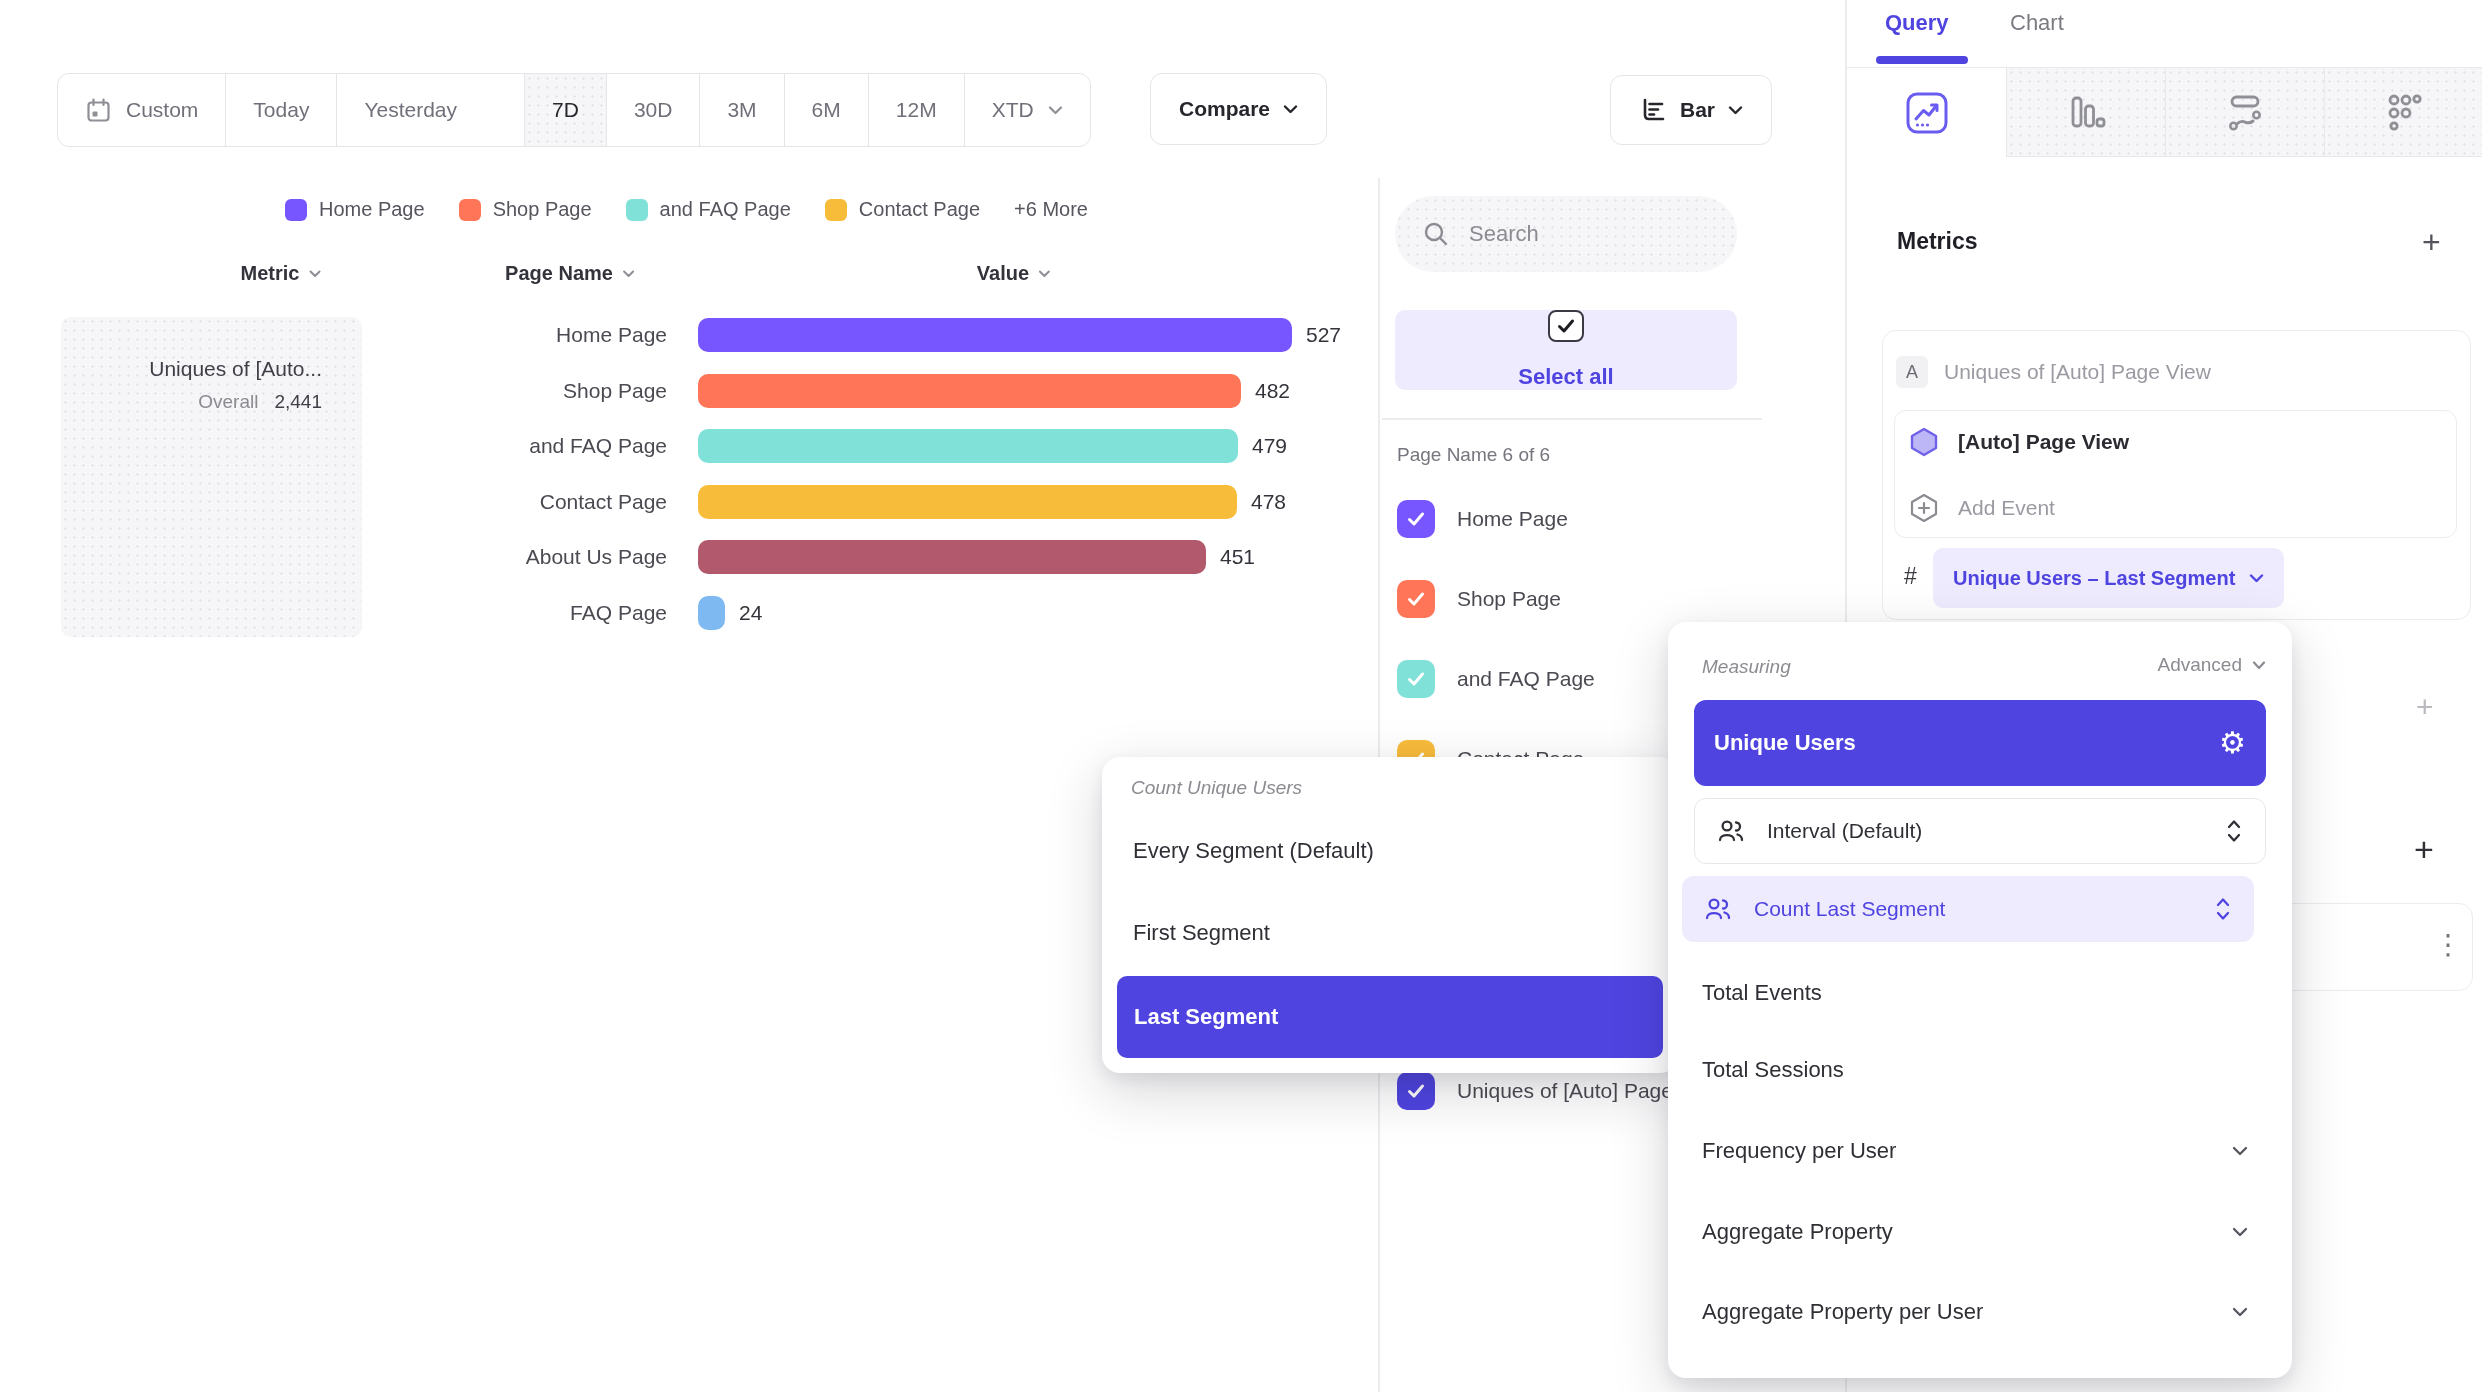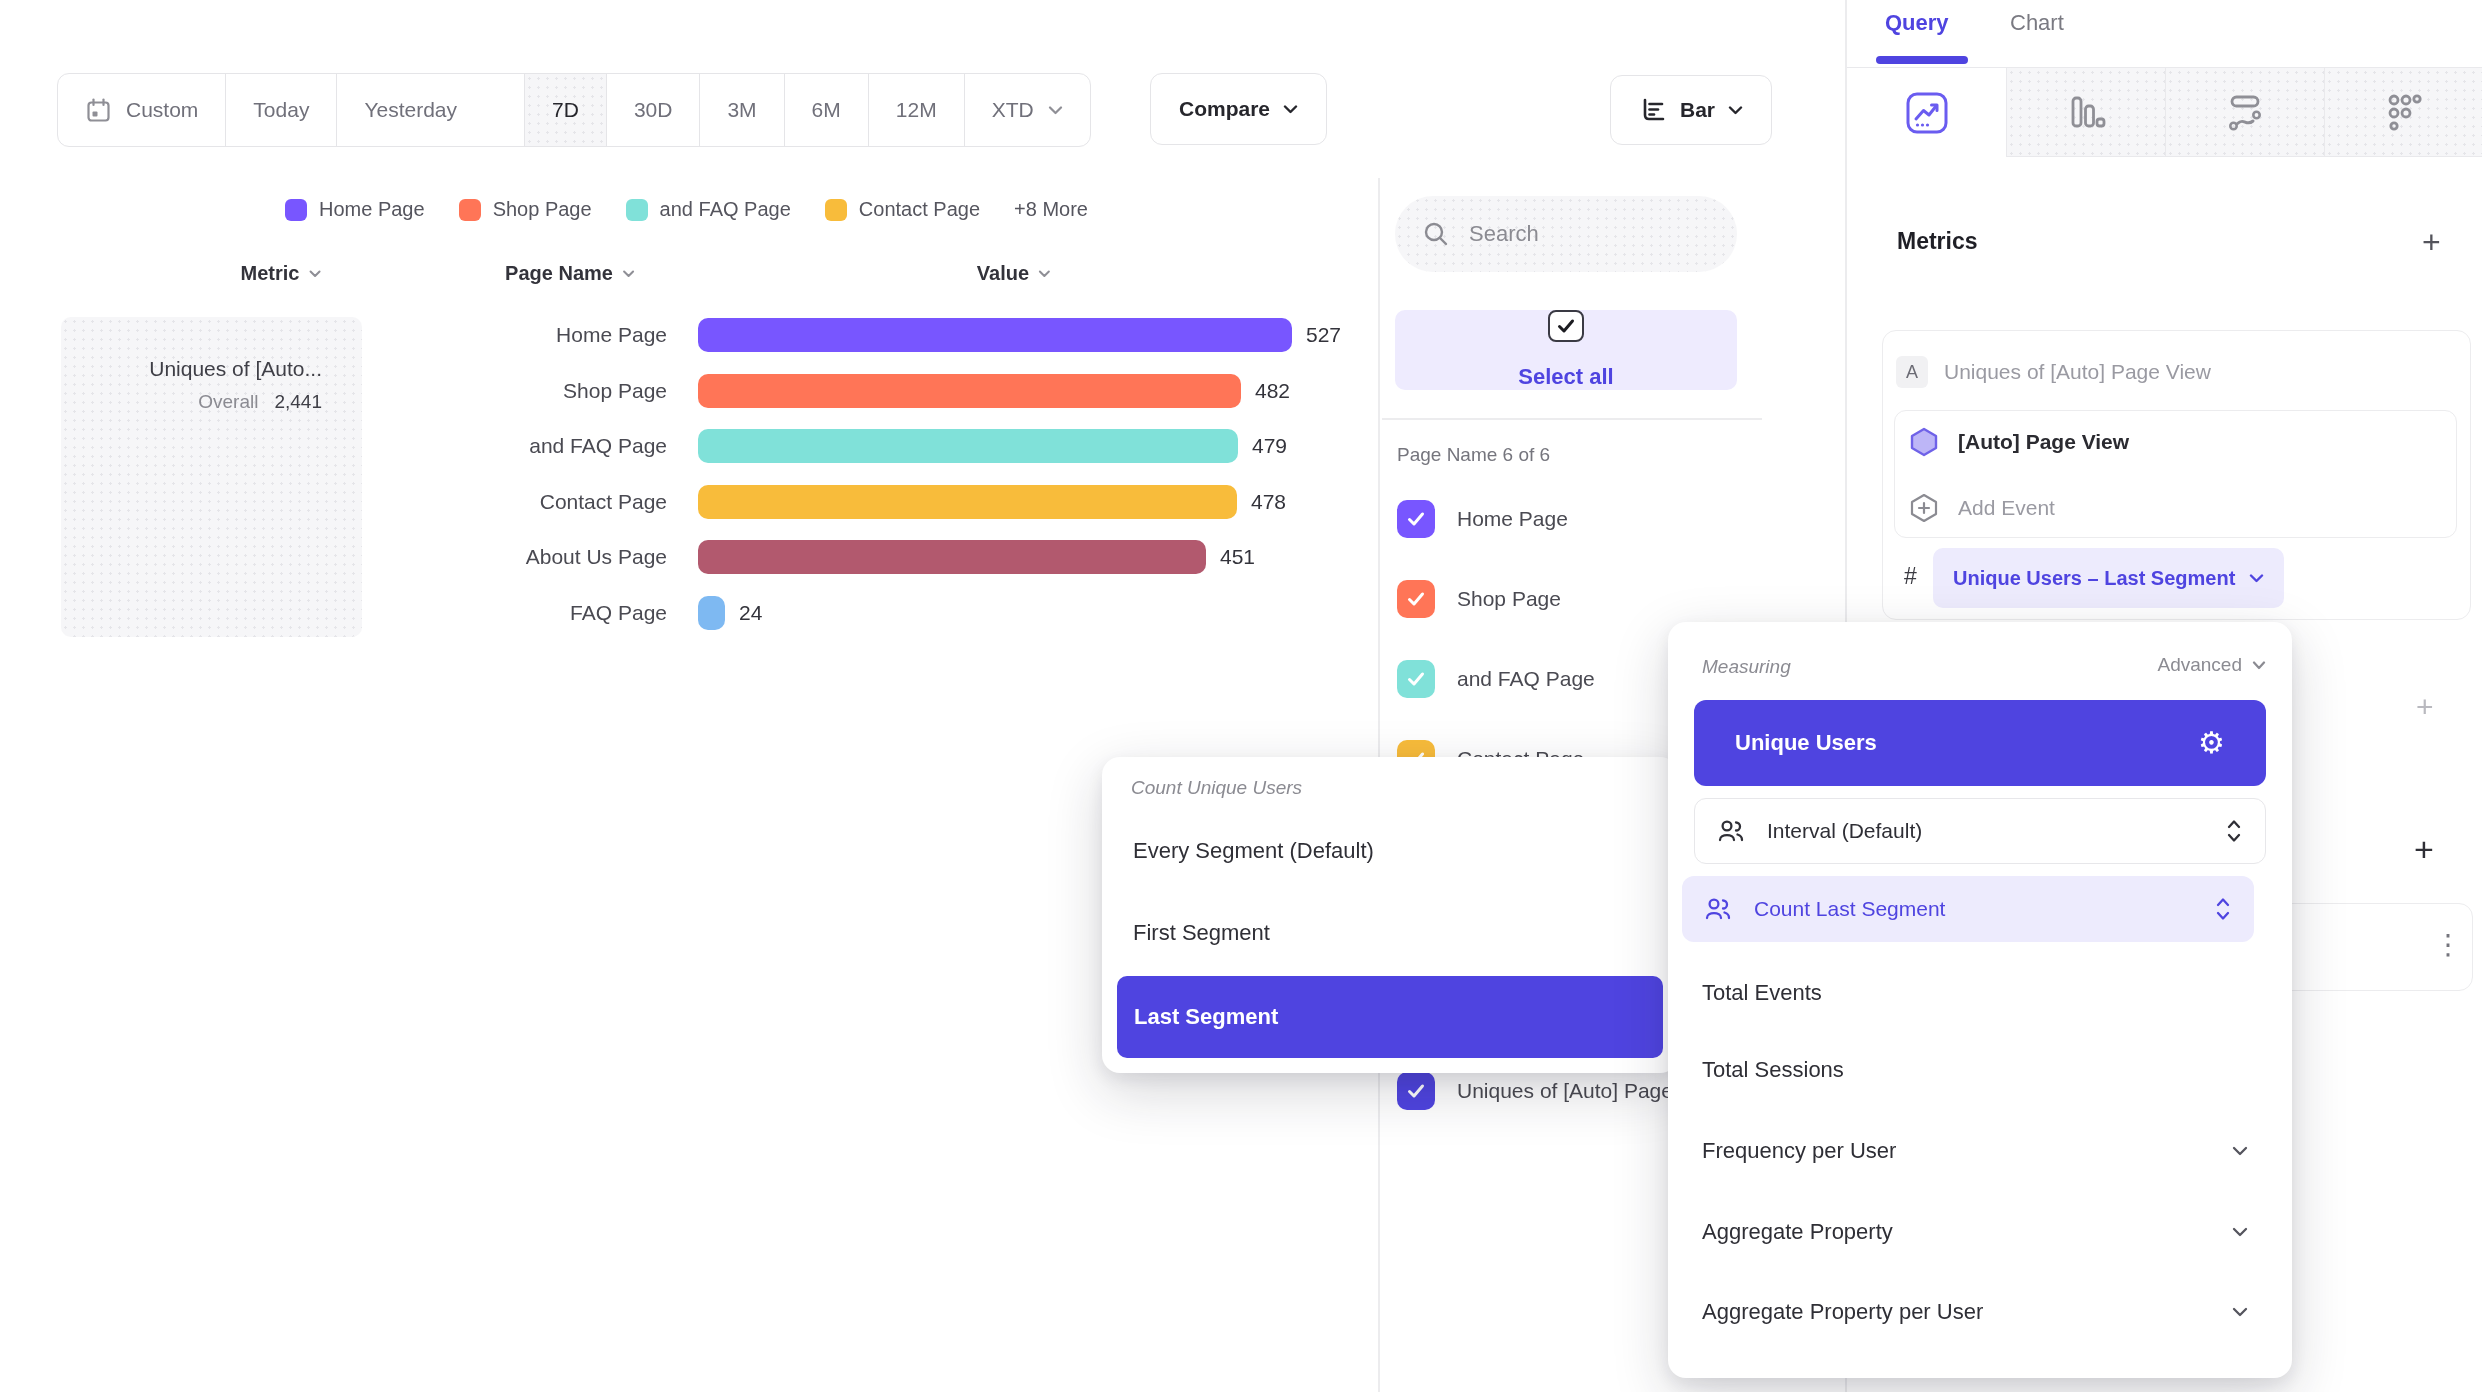--- a/index.html
+++ b/index.html
@@ -51,21 +51,21 @@
   .pill-soft{display:inline-flex;align-items:center;gap:14px;background:#edebfd;border-radius:10px;height:60px;padding:0 20px;font-size:20px;font-weight:bold;color:#4f44e0;cursor:pointer;}
   .plus{font-size:32px;color:#54545c;line-height:1;cursor:pointer;}
   
   .dropdown{background:#fff;border-radius:18px;box-shadow:0 6px 16px rgba(25,25,46,.08),0 18px 55px rgba(25,25,46,.18);z-index:30;}
   .dd-title{font-size:19px;color:#8b8b92;font-style:italic;}
   .dd-opt{font-size:22px;color:#2f2f36;cursor:pointer;}
   .dd-sel{background:#4f44e0;border-radius:10px;display:flex;align-items:center;color:#fff;font-size:22px;font-weight:bold;cursor:pointer;}
   .mrow{display:flex;align-items:center;border-radius:12px;box-sizing:border-box;height:66px;padding:0 22px;cursor:pointer;}
   .mrow .mic{margin-right:22px;display:flex;}
   .mrow .mtxt{font-size:21px;flex:1;}
-  .uu-pill{display:flex;align-items:center;background:#4f44e0;border-radius:12px;height:86px;padding:0 41px;box-sizing:border-box;color:#fff;cursor:pointer;}
+  .uu-pill{display:flex;align-items:center;background:#4f44e0;border-radius:12px;height:86px;padding:0 20px;box-sizing:border-box;color:#fff;cursor:pointer;}
   .uu-pill .utxt{font-size:22px;font-weight:bold;flex:1;}
   .exp-row{display:flex;align-items:center;font-size:22px;color:#2f2f36;cursor:pointer;}
   .exp-row .etxt{flex:1;}
   svg{display:block;}
 </style>
 </head>
 <body>
 
 <div id="app">
 
@@ -149,21 +149,21 @@
       </div>
     <div class="legend-item">
         <span class="swatch" style="background-color: rgb(128, 225, 217);"></span>
         <span>and FAQ Page</span>
       </div>
     <div class="legend-item">
         <span class="swatch" style="background-color: rgb(248, 188, 59);"></span>
         <span>Contact Page</span>
       </div>
     <div class="legend-item">
-        <span>+8 More</span>
+        <span>+6 More</span>
       </div>
   </div>
 
   <div class="abs col-head" style="left:281px;top:262px;transform:translateX(-50%);">
     <span>Metric</span>
     <span class="chev-gray">
         <svg width="13" height="8" viewBox="0 0 13 8">
           <polyline points="2 1.5 6.5 6 11 1.5" fill="none" stroke="currentColor" stroke-width="2" stroke-linecap="round" stroke-linejoin="round"></polyline>
         </svg>
       </span>

